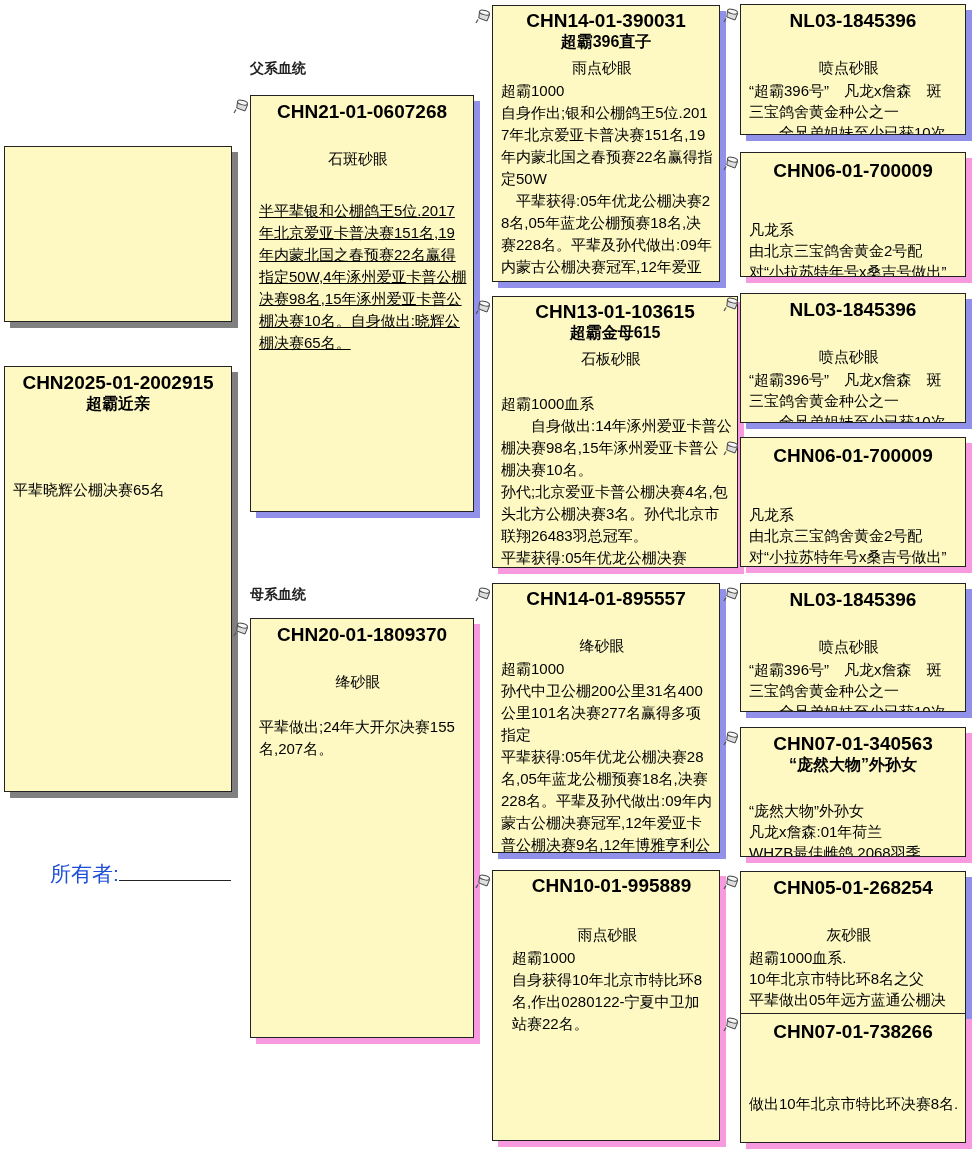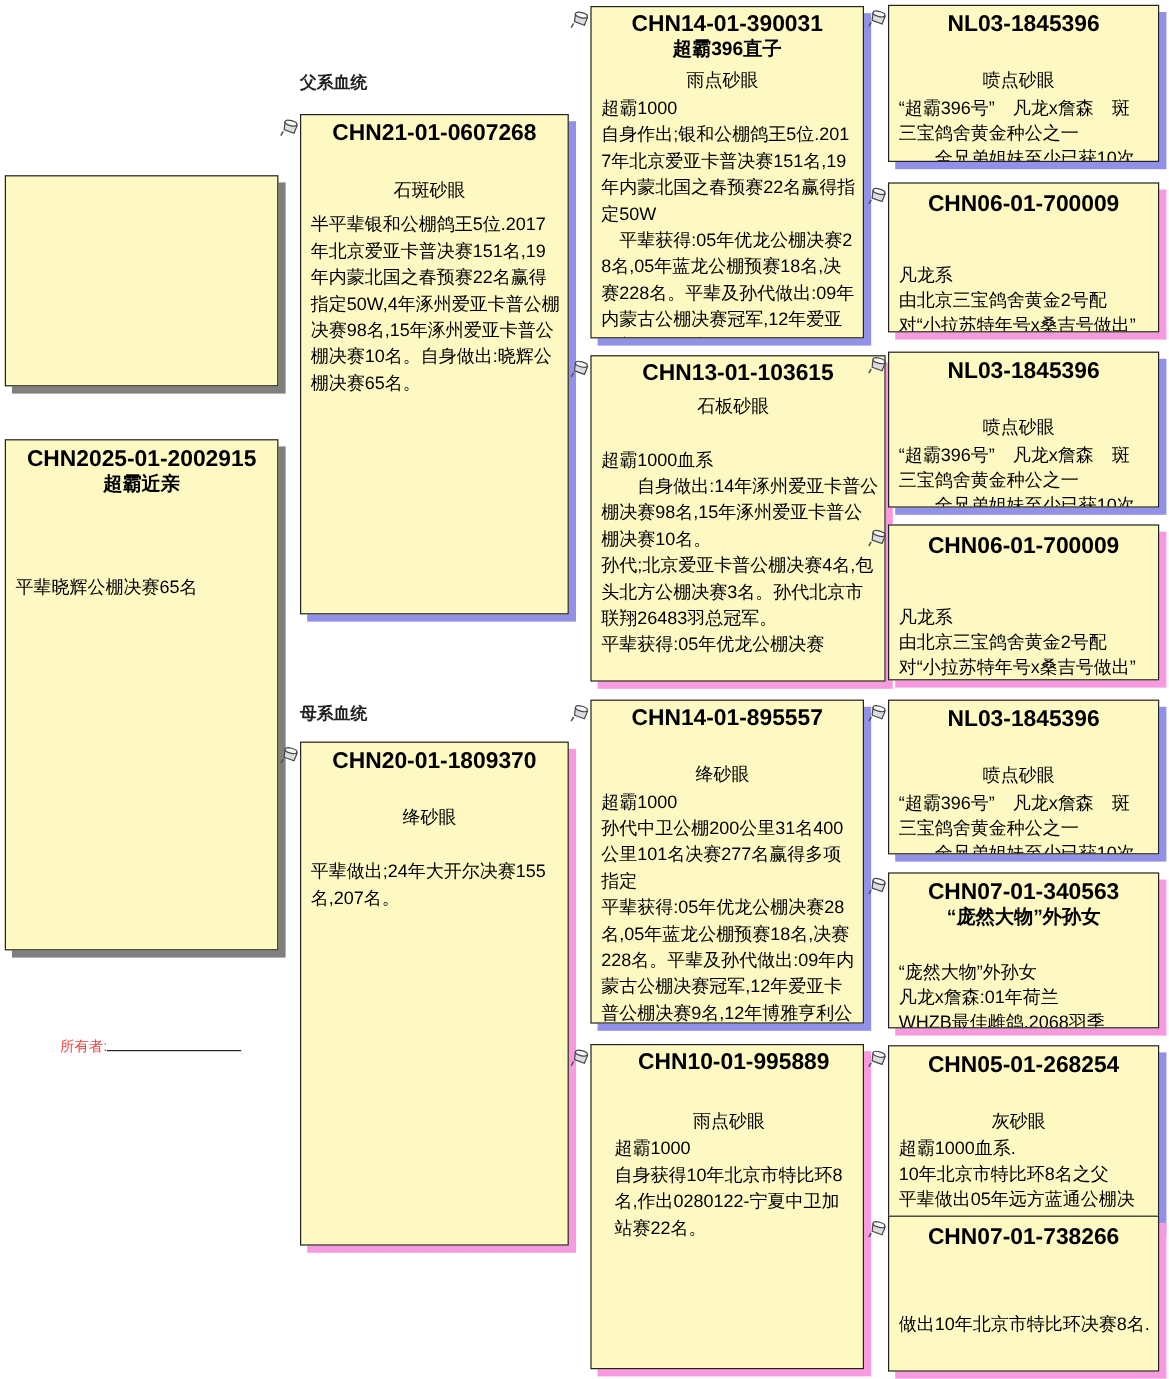--- a/index.html
+++ b/index.html
@@ -7,21 +7,21 @@
     width:974px;height:1149px;position:relative;background:#fff;color:#000;
     font-family:"Liberation Sans","DejaVu Sans",sans-serif;overflow:hidden;
   }
   .box{position:absolute;background:#fef9c3;border:1px solid #222;box-sizing:border-box;overflow:hidden;}
   .hdr{font-size:19px;font-weight:bold;text-align:center;line-height:22px;letter-spacing:0;}
   .sub{font-size:16px;font-weight:bold;text-align:center;line-height:20px;}
   .ce{display:flex;justify-content:center;font-size:15px;line-height:20px;padding:0 16px 0 8px;}
   .bd{font-size:15px;line-height:22px;padding:0 5px 0 8px;word-break:break-all;}
   .p{white-space:pre-wrap;min-height:1em;}
   .branch{position:absolute;font-size:14px;font-weight:bold;color:#222;}
-  .owner{position:absolute;left:50px;top:860px;font-size:12px;color:#ef4444;}
+  .owner{position:absolute;left:50px;top:860px;font-size:21px;color:#1d4ed8;}
   .oline{display:inline-block;width:112px;height:15px;border-bottom:1px solid #222;}
   .icon{position:absolute;width:18px;height:18px;z-index:5;}
 </style>
 </head>
 <body>
 
 <div id="pedigree">
     <div class="box" style="left: 4px; top: 146px; width: 228px; height: 176px; box-shadow: rgb(128, 128, 128) 6px 6px 0px;"></div>
     <div class="box" style="left: 4px; top: 366px; width: 228px; height: 426px; box-shadow: rgb(128, 128, 128) 6px 6px 0px;">
       <div class="hdr" style="margin-top: 5px;">CHN2025-01-2002915</div>
@@ -29,21 +29,21 @@
       <div class="bd" style="margin-top: 65px; line-height: 22px;">
         <div class="p">平辈晓辉公棚决赛65名</div>
       </div>
     </div>
     <div class="box" style="left: 250px; top: 95px; width: 224px; height: 417px; box-shadow: rgb(145, 145, 234) 6px 6px 0px;">
       <div class="hdr" style="margin-top: 5px;">CHN21-01-0607268</div>
       <div class="ce" style="margin-top: 26px;">
         <span>石斑</span>
         <span>砂眼</span>
       </div>
-      <div class="bd" style="margin-top: 8px; line-height: 22px;">
+      <div class="bd" style="margin-top: 31px; line-height: 22px; text-decoration: underline;">
         <div class="p">半平辈银和公棚鸽王5位.2017年北京爱亚卡普决赛151名,19年内蒙北国之春预赛22名赢得指定50W,4年涿州爱亚卡普公棚决赛98名,15年涿州爱亚卡普公棚决赛10名。自身做出:晓辉公棚决赛65名。</div>
       </div>
     </div>
     <div class="icon" style="left: 233px; top: 97px;"><svg width="18" height="18" viewBox="0 0 18 18">
         <path d="M3 12.5 L1 16" stroke="#555" stroke-width="1.3" fill="none"></path>
         <path d="M4.5 4.8 L14.6 7.6 L12 14 L3.8 11 Z" fill="#ddd" stroke="#444" stroke-width="1"></path>
         <ellipse cx="9.5" cy="5.6" rx="5.1" ry="2.1" fill="#f8f8f8" stroke="#444" stroke-width="1" transform="rotate(15 9.5 5.6)"></ellipse>
       </svg></div>
     <div class="box" style="left: 250px; top: 618px; width: 224px; height: 420px; box-shadow: rgb(247, 154, 224) 6px 6px 0px;">
       <div class="hdr" style="margin-top: 5px;">CHN20-01-1809370</div>
@@ -73,20 +73,21 @@
         <div class="p">　平辈获得:05年优龙公棚决赛28名,05年蓝龙公棚预赛18名,决赛228名。平辈及孙代做出:09年内蒙古公棚决赛冠军,12年爱亚卡普公棚决赛9</div>
       </div>
     </div>
     <div class="icon" style="left: 475px; top: 7px;"><svg width="18" height="18" viewBox="0 0 18 18">
         <path d="M3 12.5 L1 16" stroke="#555" stroke-width="1.3" fill="none"></path>
         <path d="M4.5 4.8 L14.6 7.6 L12 14 L3.8 11 Z" fill="#ddd" stroke="#444" stroke-width="1"></path>
         <ellipse cx="9.5" cy="5.6" rx="5.1" ry="2.1" fill="#f8f8f8" stroke="#444" stroke-width="1" transform="rotate(15 9.5 5.6)"></ellipse>
       </svg></div>
     <div class="box" style="left: 492px; top: 296px; width: 246px; height: 272px; box-shadow: rgb(247, 154, 224) 6px 6px 0px;">
       <div class="hdr" style="margin-top: 4px;">CHN13-01-103615</div>
+      <div class="sub">超霸金母615</div>
       <div class="ce" style="margin-top: 6px;">
         <span>石板</span>
         <span>砂眼</span>
       </div>
       <div class="bd" style="margin-top: 24px; line-height: 22px;">
         <div class="p">超霸1000血系</div>
         <div class="p">　　自身做出:14年涿州爱亚卡普公棚决赛98名,15年涿州爱亚卡普公棚决赛10名。</div>
         <div class="p">孙代;北京爱亚卡普公棚决赛4名,包头北方公棚决赛3名。孙代北京市联翔26483羽总冠军。</div>
         <div class="p">平辈获得:05年优龙公棚决赛</div>
       </div>

